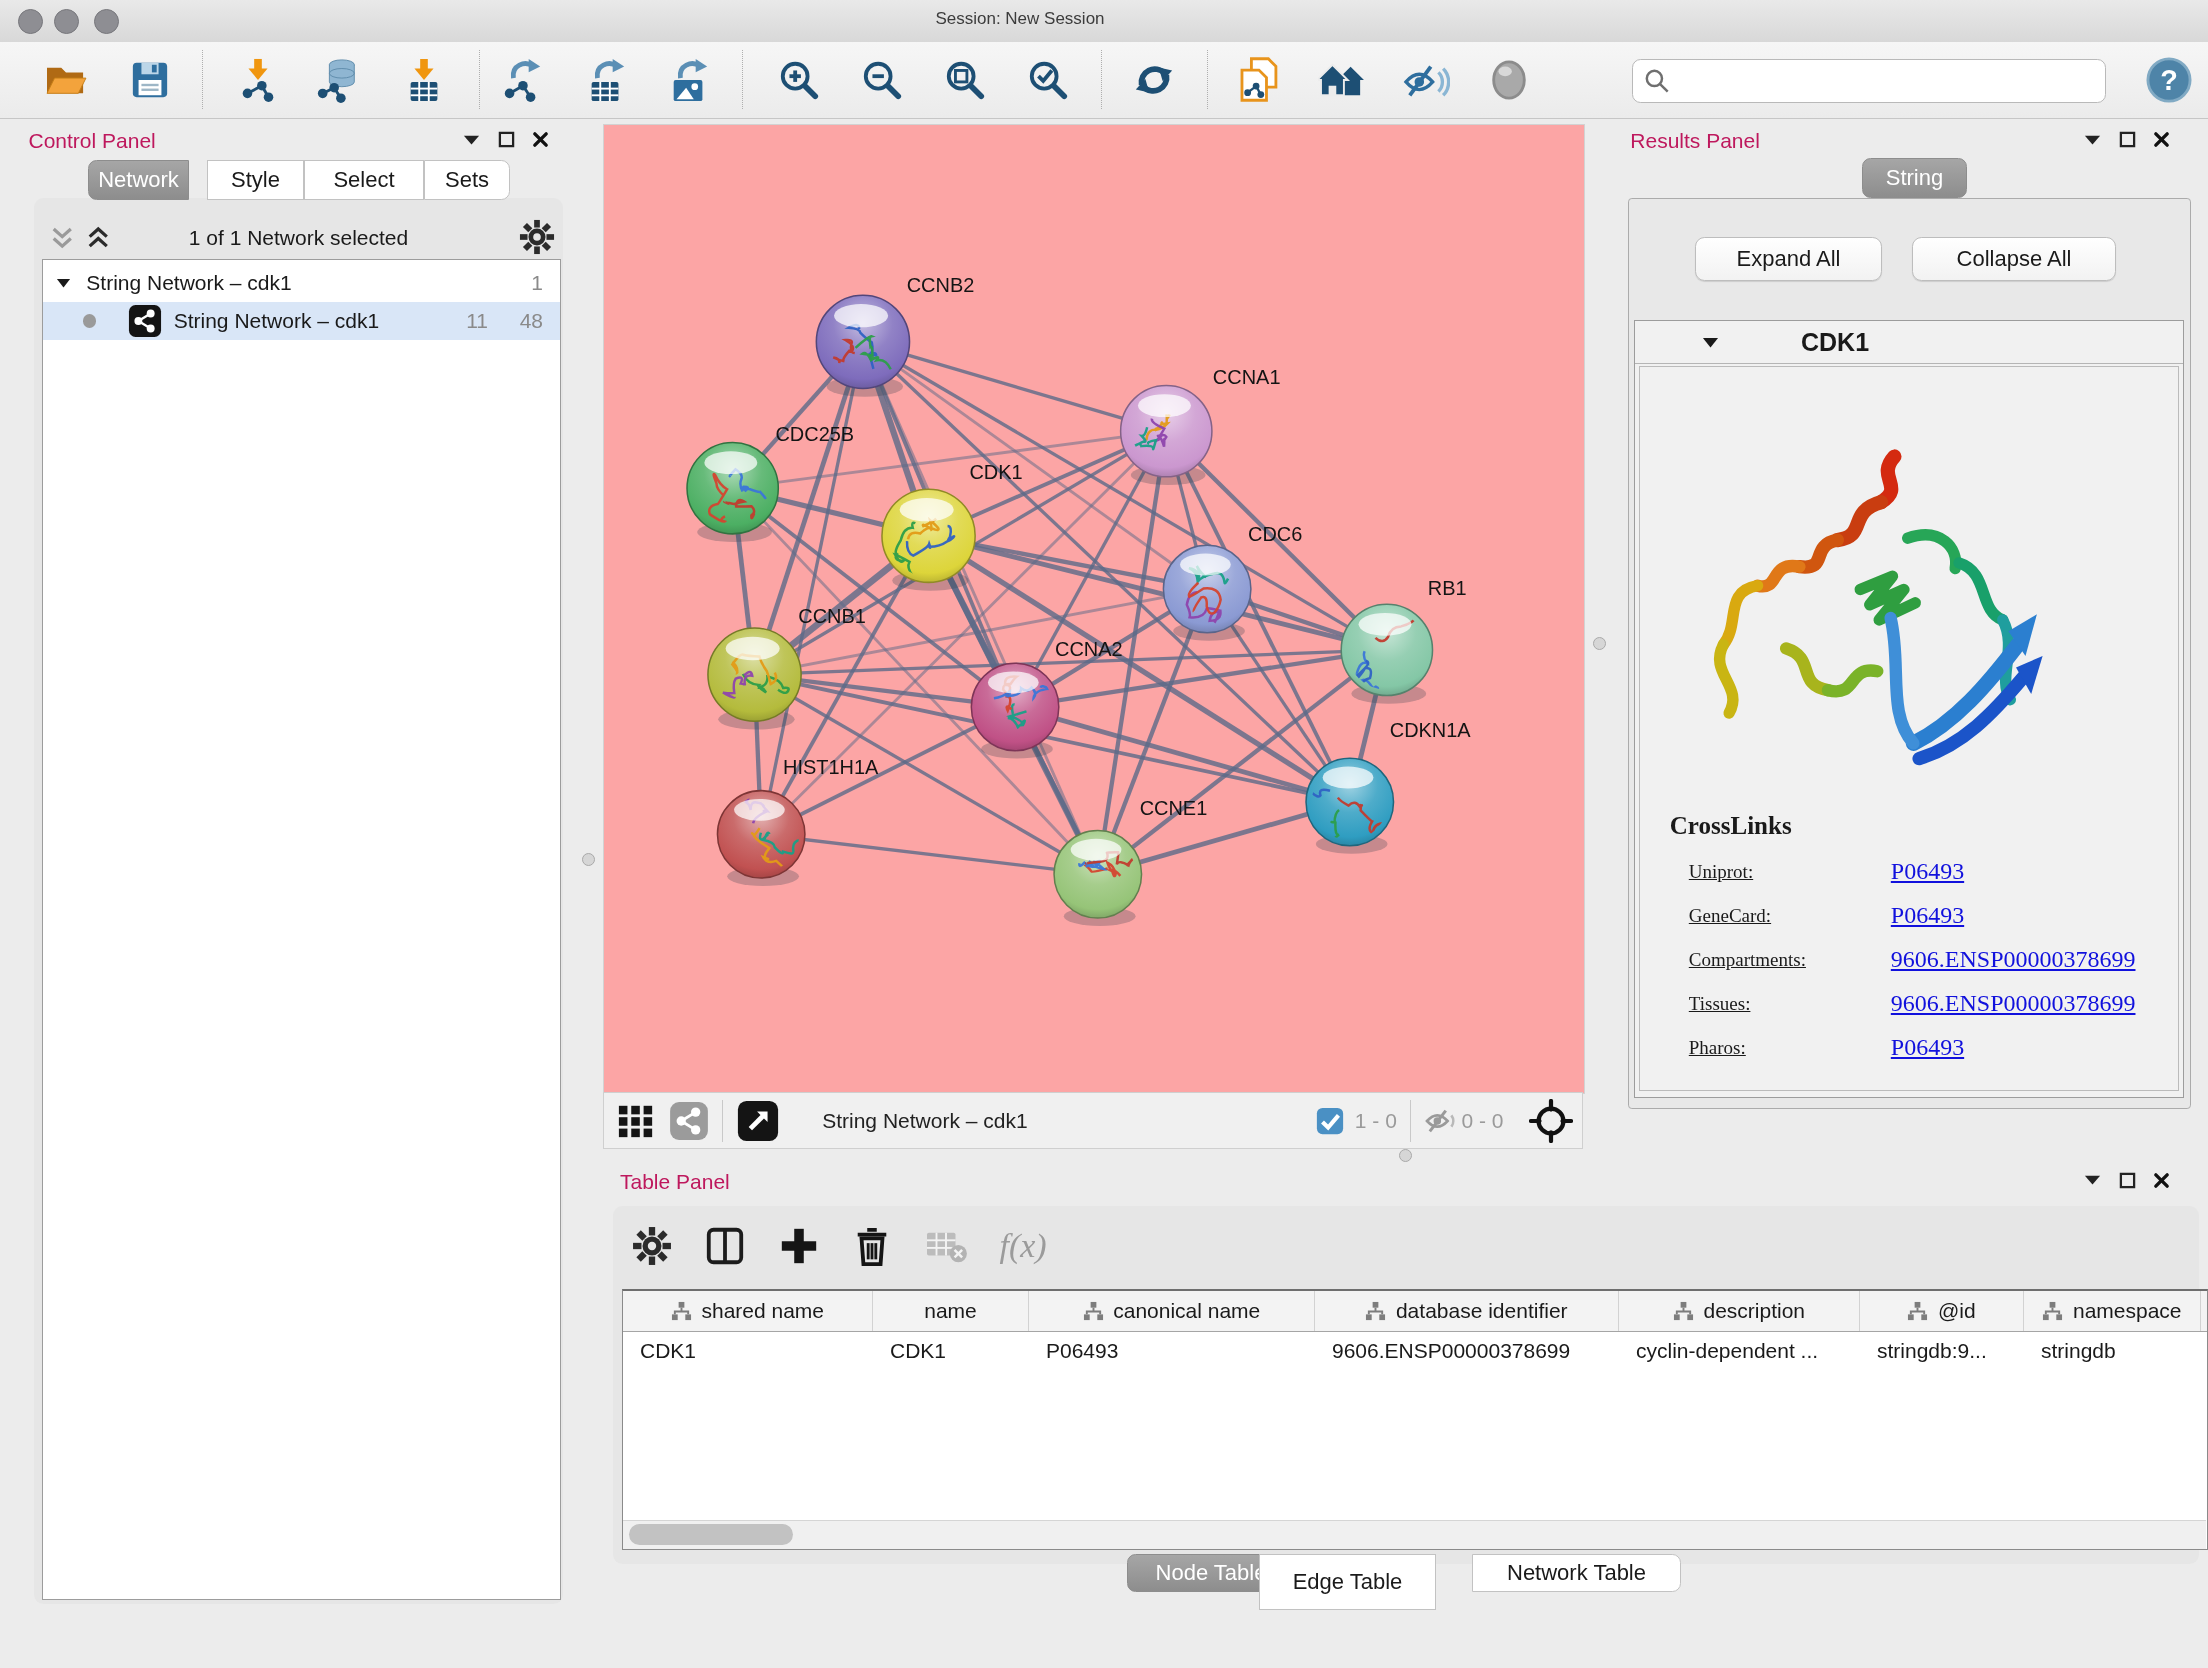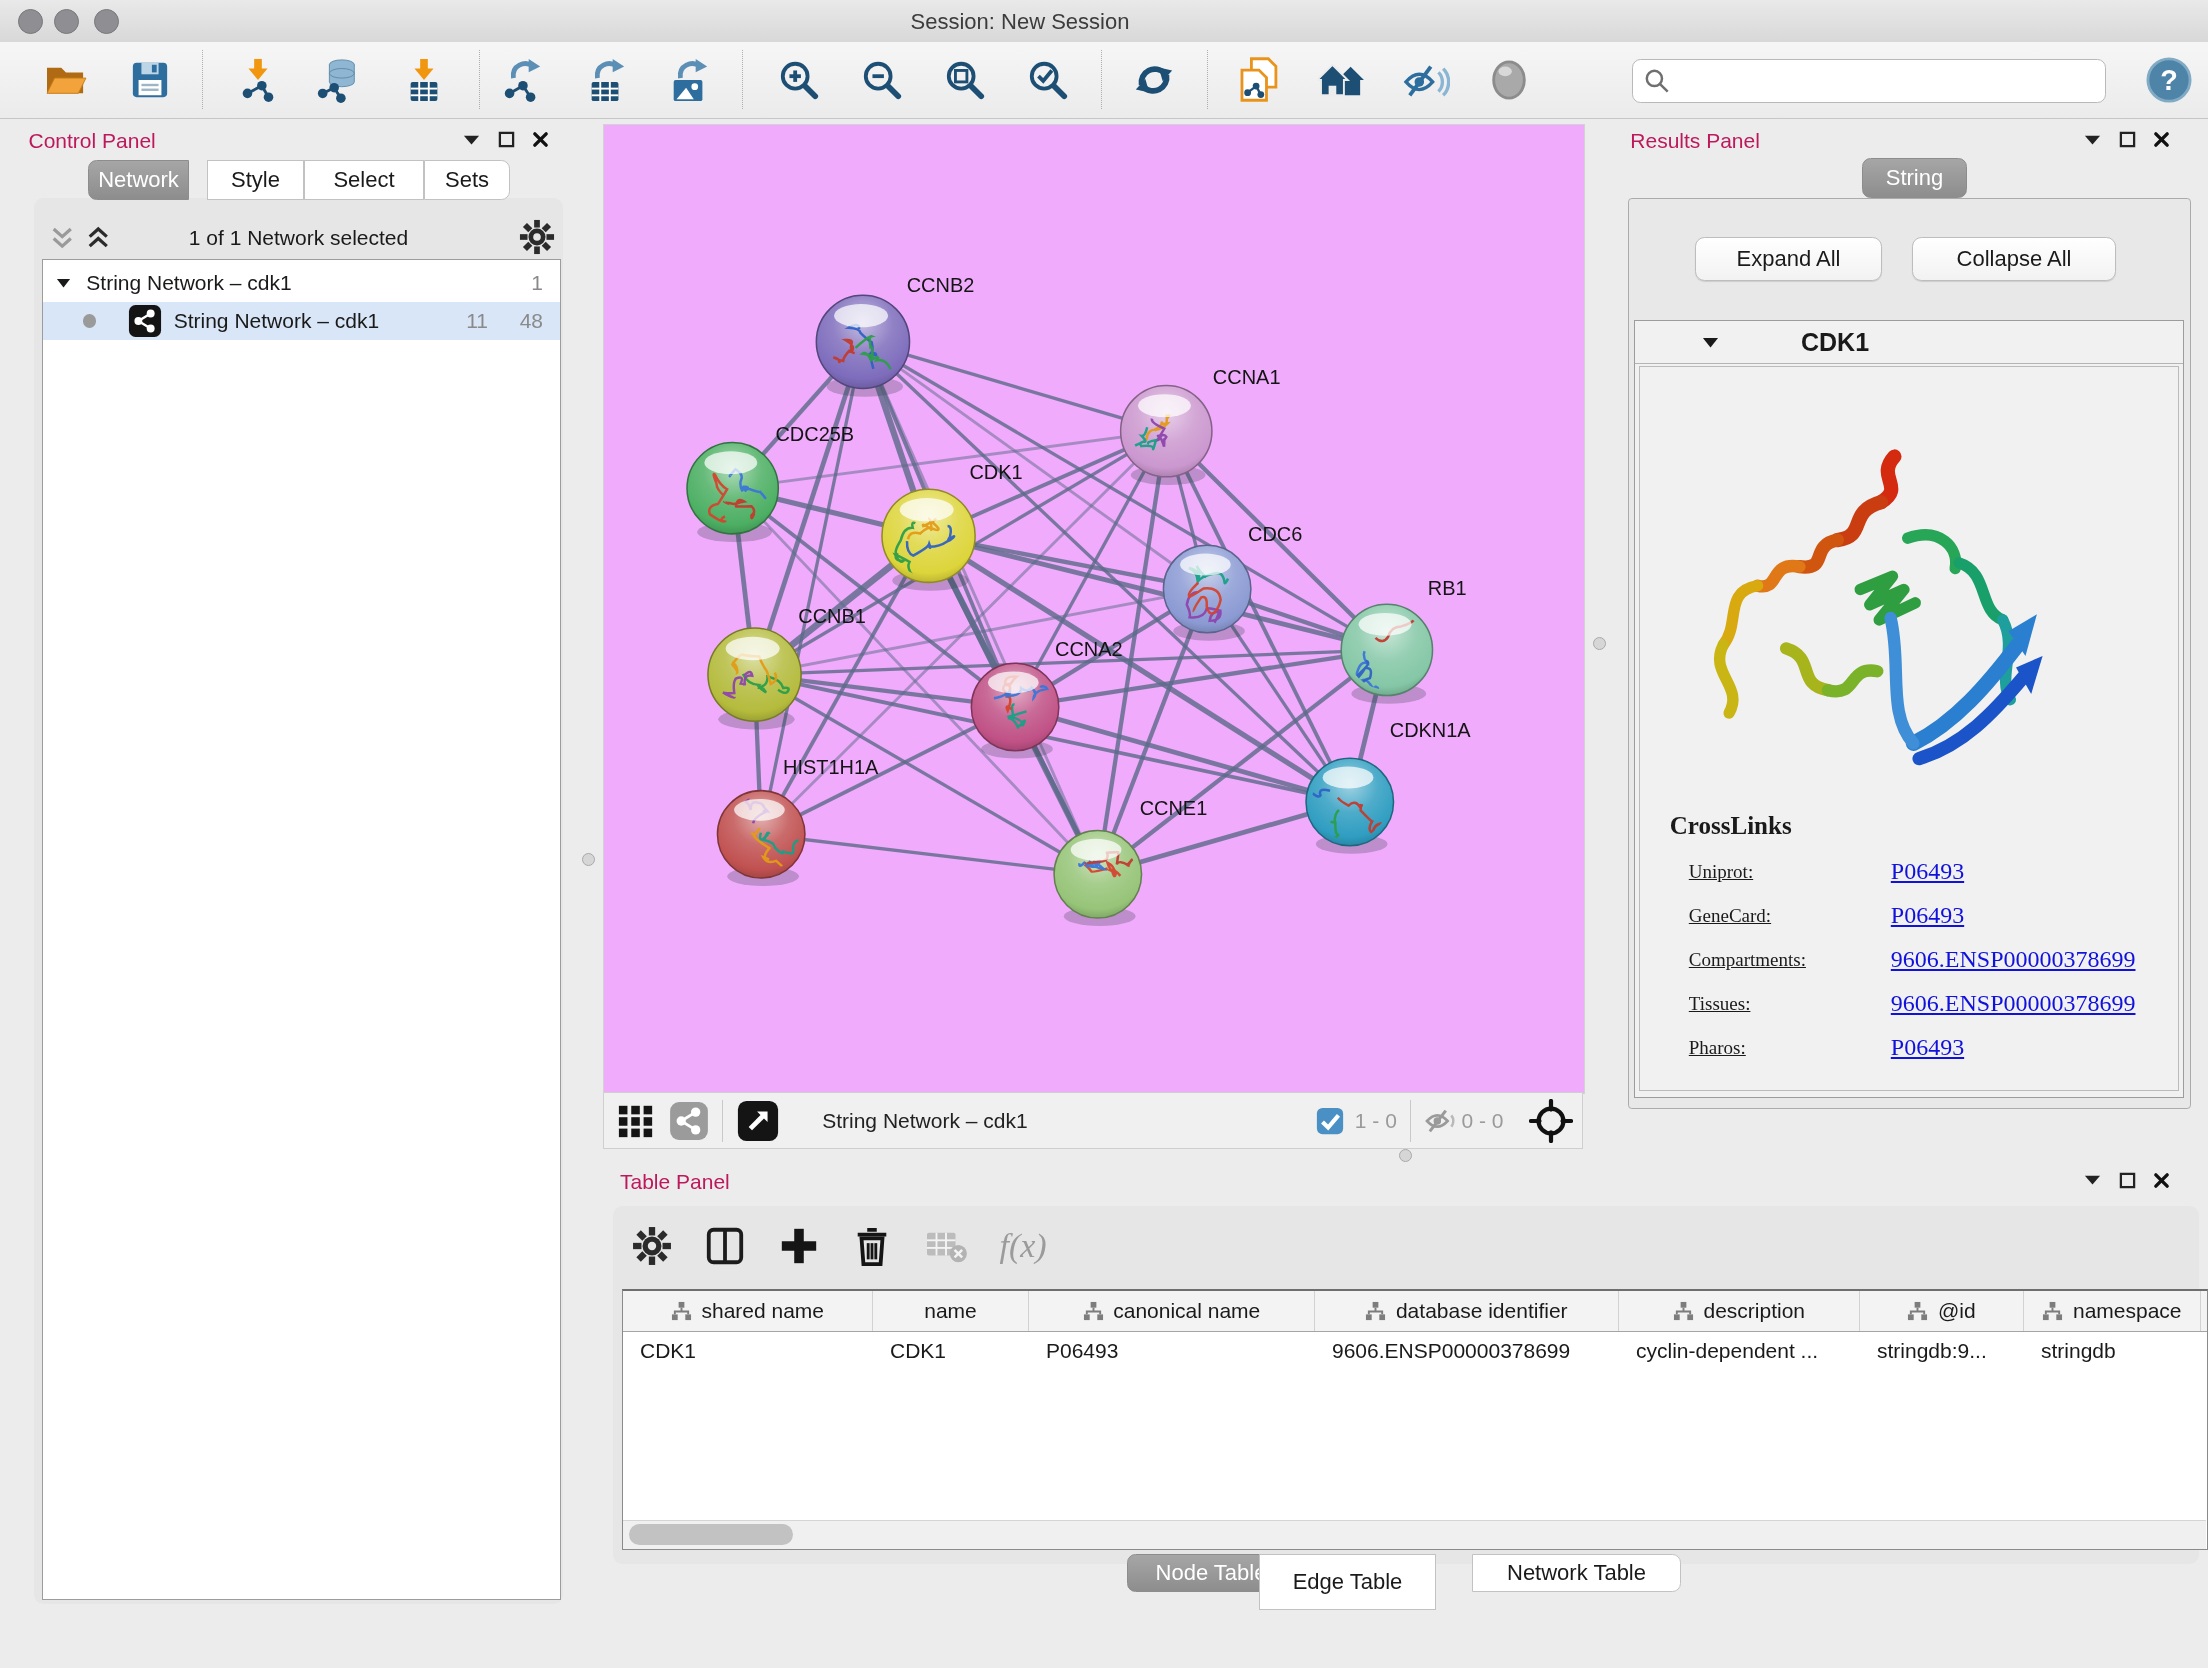--- a/index.html
+++ b/index.html
@@ -4,21 +4,21 @@
 <style>
   html,body{margin:0;padding:0;background:#9a9a9a;}
   #app{position:relative;width:2208px;height:1668px;background:#ececec;
        font-family:"Liberation Sans","DejaVu Sans",sans-serif;color:#1a1a1a;
        overflow:hidden;-webkit-font-smoothing:antialiased;}
   .abs{position:absolute;}
   
   .titlebar{left:0;top:0;width:2208px;height:42px;
     background:linear-gradient(#e9e9e9,#d8d8d8);border-bottom:1px solid #b6b6b6;}
   .tl{width:23px;height:23px;border-radius:50%;background:#8e8e93;border:1px solid #77777c;top:8.6px;}
-  .win-title{left:0;top:8.6px;width:2040px;text-align:center;font-size:22px;color:#3c3c3c;}
+  .win-title{left:0;top:8.6px;width:2040px;text-align:center;font-size:17px;color:#3c3c3c;}
   
   .toolbar{left:0;top:42px;width:2208px;height:76px;
     background:linear-gradient(#f6f6f6,#ebebeb);border-bottom:1px solid #c6c6c6;}
   .tbtn{top:13.3px;width:48px;height:49px;display:flex;align-items:center;justify-content:center;}
   .tsep{top:7.6px;height:59px;border-left:1.9px dotted #aeaeae;width:0;}
   .searchbox{left:1632px;top:17px;width:474px;height:44px;background:#fff;border:1.9px solid #b9b9b9;
     border-radius:8.6px;display:flex;align-items:center;padding-left:9.5px;box-sizing:border-box;}
   .searchbox input{border:none;outline:none;font-size:21px;width:399px;background:transparent;
     font-family:inherit;}
   
@@ -29,21 +29,21 @@
   .tab.first{border-radius:8.6px 0 0 8.6px;}
   .tab.last{border-radius:0 8.6px 8.6px 0;}
   .tab.sel{background:linear-gradient(#a6a6a6,#8d8d8d);color:#fff;border-color:#8d8d8d;}
   .graybox{background:#e6e6e6;border-radius:9.5px;}
   
   .treebox{background:#fff;border:1.9px solid #9c9c9c;}
   .tree-row{position:absolute;left:0;width:100%;height:38px;display:flex;align-items:center;font-size:21px;}
   .tree-row.sel{background:#d9e6f7;}
   .dim{color:#8a8a8a;}
   
-  .net-canvas{background:#f0abfc;border:1px solid #d2d2d2;}
+  .net-canvas{background:#fca5a5;border:1px solid #d2d2d2;}
   .net-bar{background:#f0f0f0;border:1px solid #cfcfcf;display:flex;align-items:center;}
   .nb-sep{height:42px;border-left:1px solid #c9c9c9;margin:0 13.3px;}
   .nb-text{font-size:21px;color:#222;}
   .nb-dim{font-size:21px;color:#9a9a9a;}
   
   .rp-outer{background:#e8e8e8;border:1.9px solid #ababab;border-radius:3.8px;}
   .rp-content{background:#f1f1f1;border:1.9px solid #9c9c9c;}
   .rp-inner{background:#f1f1f1;border:1px solid #bbbbbb;}
   .btn{background:linear-gradient(#ffffff,#f2f2f2);border:1px solid #bdbdbd;border-radius:9.5px;
     font-size:22px;display:flex;align-items:center;justify-content:center;box-shadow:0 1px 1px rgba(0,0,0,.12);}

